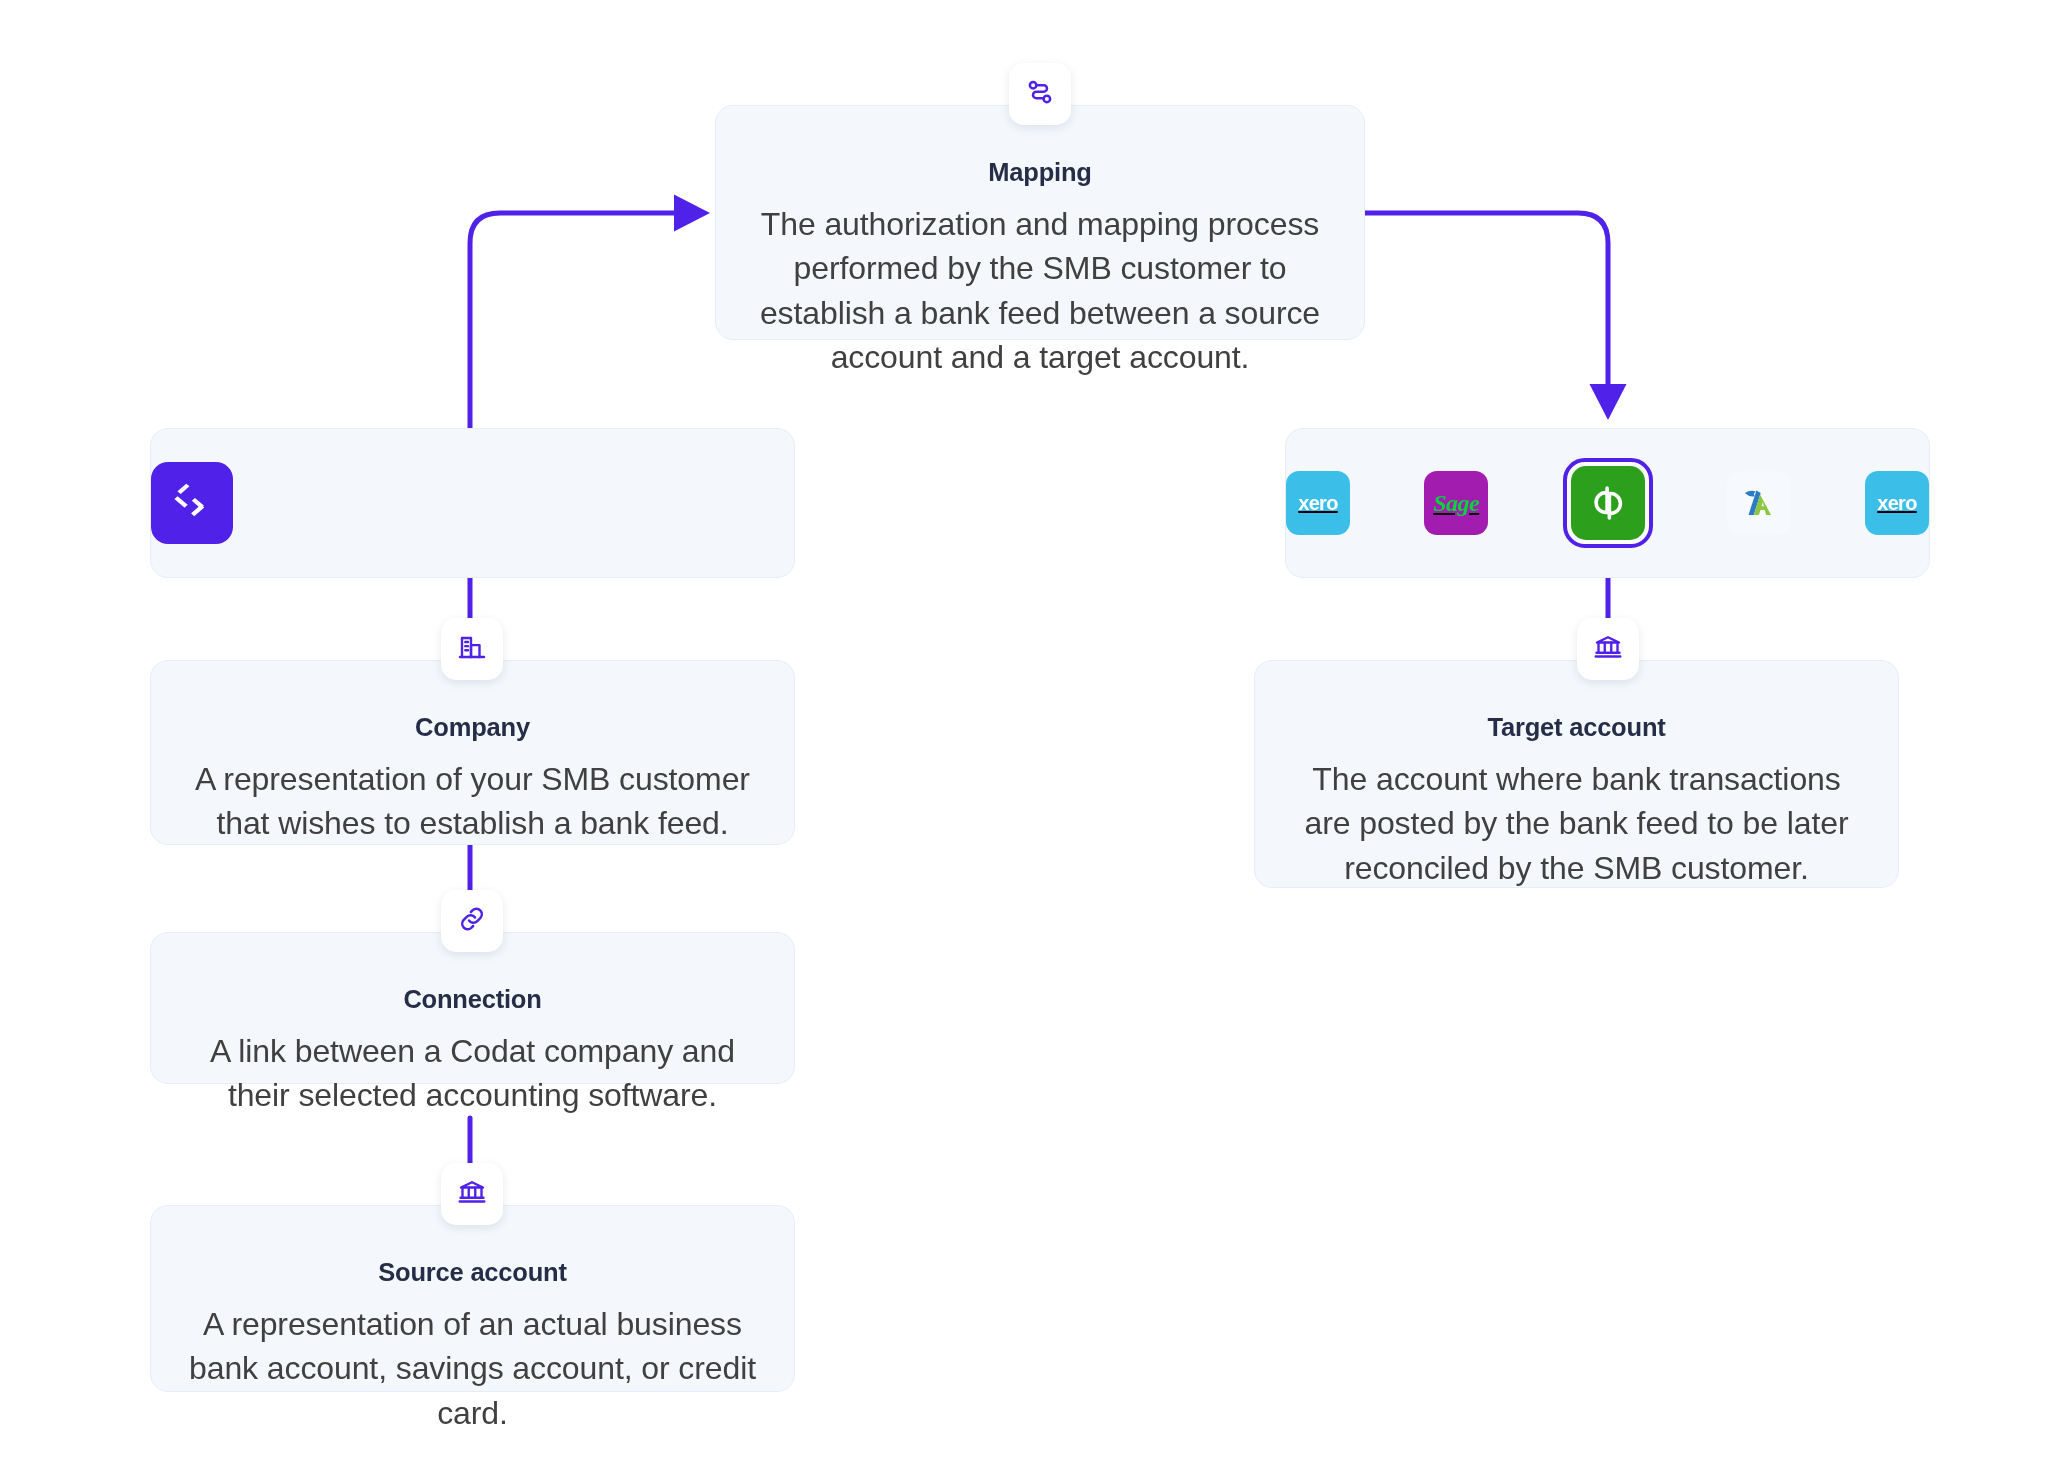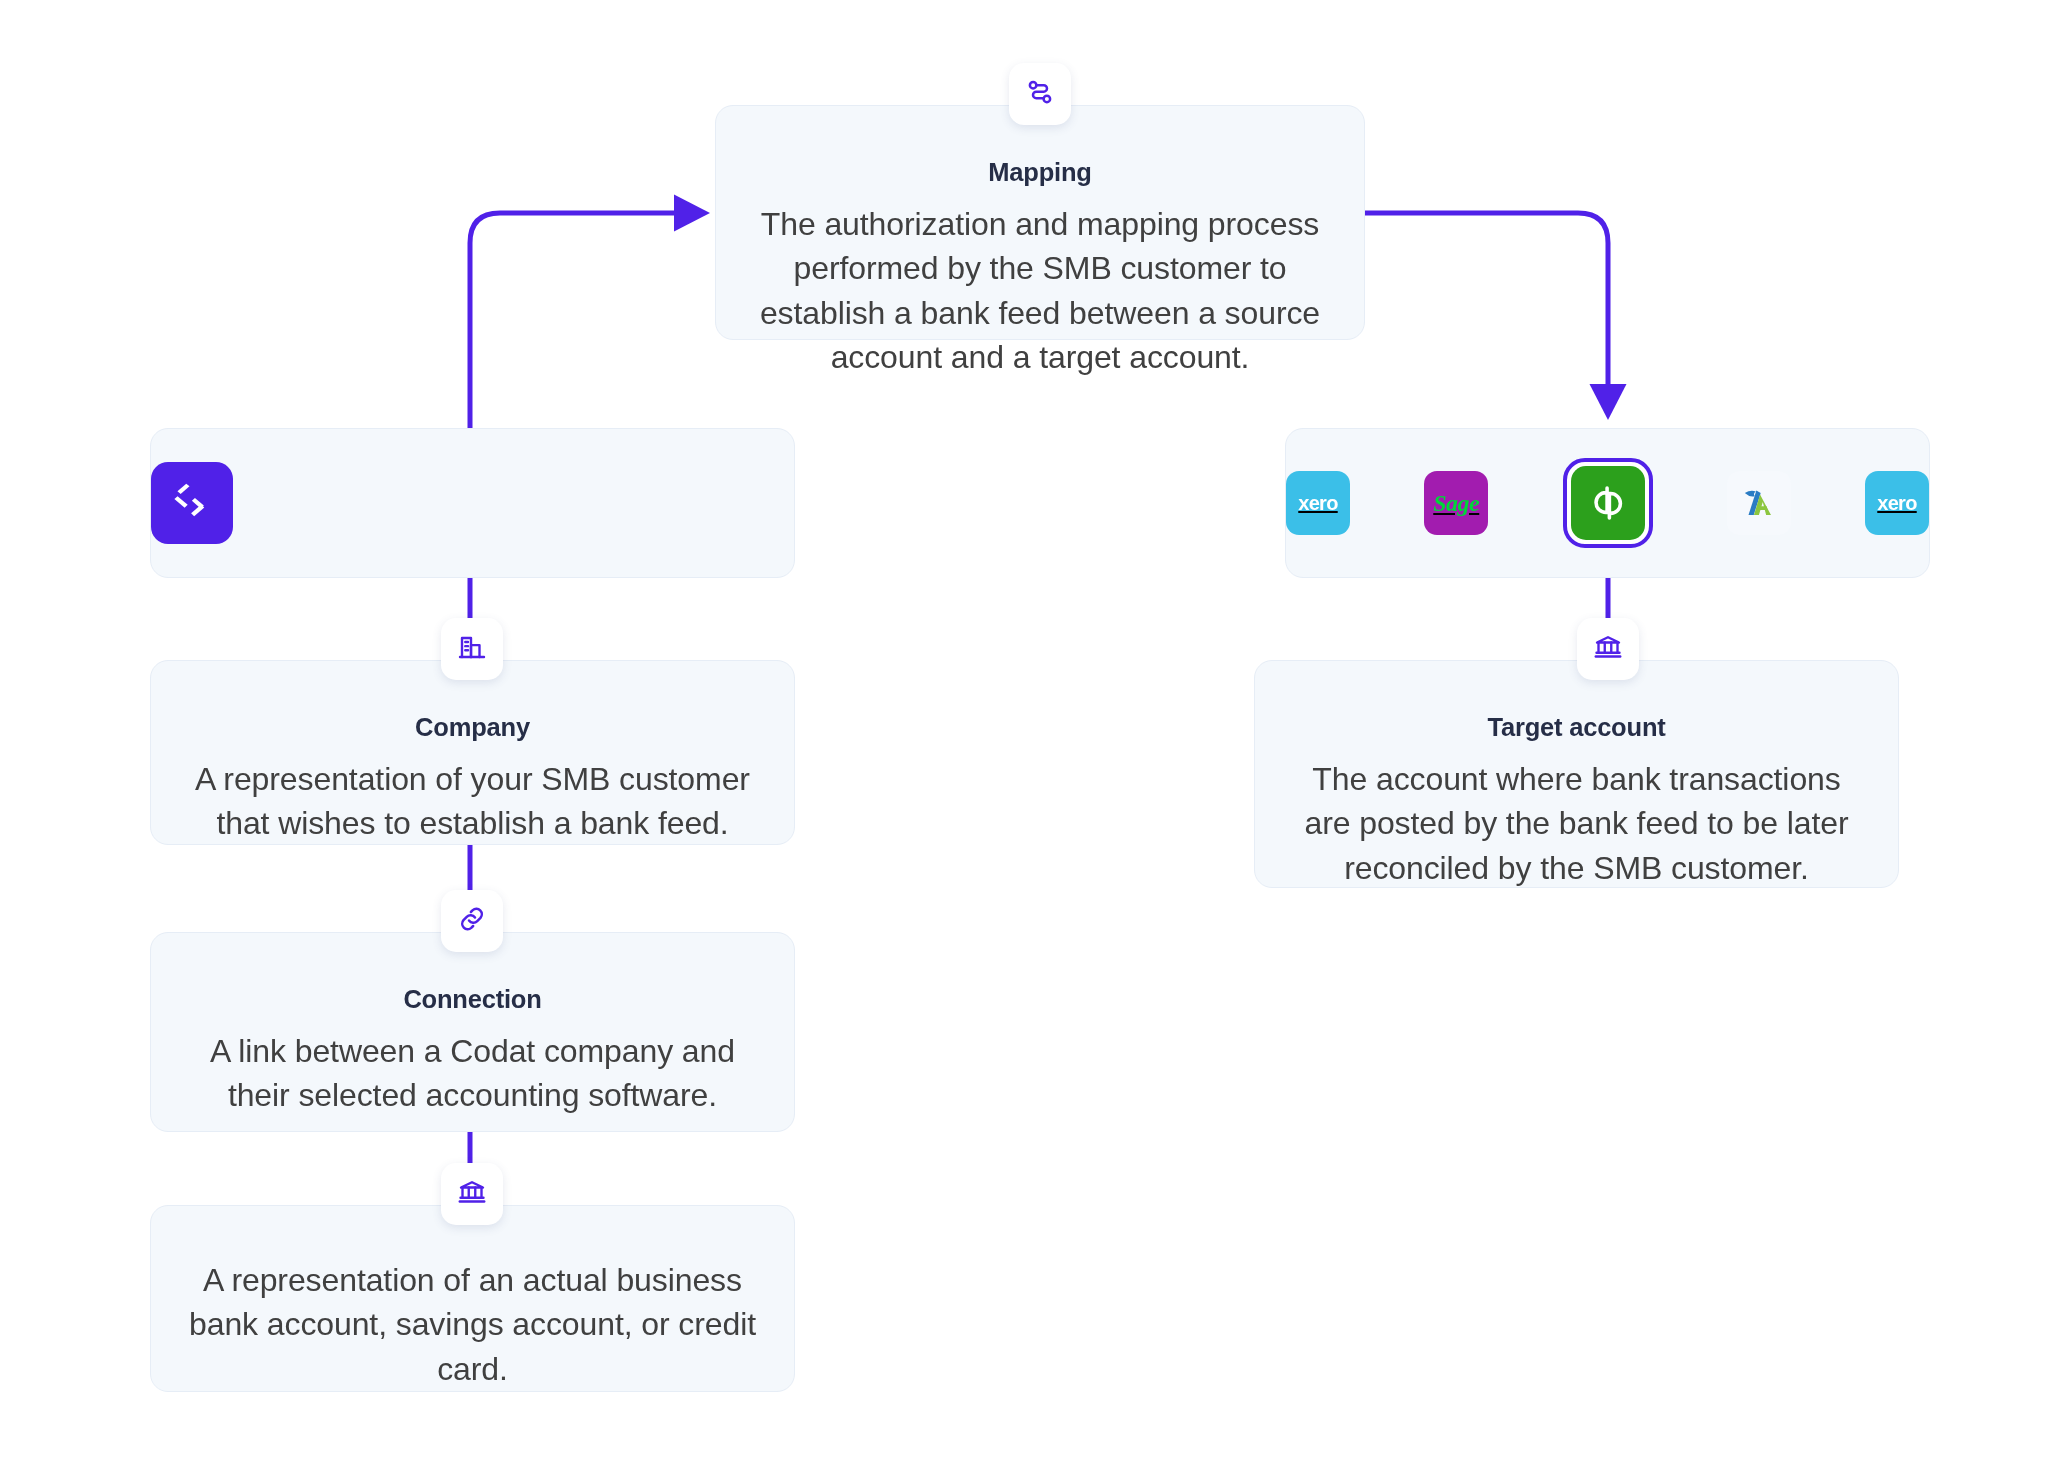--- a/index.html
+++ b/index.html
@@ -202,37 +202,38 @@
     <span>
       <svg width="30" height="30" viewBox="0 0 24 24" fill="none" stroke="#5021e8" stroke-width="1.9" stroke-linecap="round" stroke-linejoin="round">
         <path d="M4 20 V4.8 h7.2 V20"></path>
         <path d="M11.2 20 V10.5 H18 V20"></path>
         <path d="M2.4 20 H21.6"></path>
         <path d="M6.6 8 H8.8 M6.6 11.3 H8.8 M6.6 14.6 H8.8"></path>
       </svg>
     </span>
   </div>
 
-  <div class="card" style="left:150px; top:932px; width:645px; height:200px;">
+  <div class="card" style="left:150px; top:932px; width:645px; height:152px;">
     <div class="card-text">
       <div class="card-title">Connection</div>
       <div class="card-desc">A link between a Codat company and their selected accounting software.</div>
     </div>
   </div>
   <div class="badge" style="left:441px; top:890px;">
     <span>
       <svg width="30" height="30" viewBox="0 0 24 24" fill="none" stroke="#5021e8" stroke-width="2" stroke-linecap="round" stroke-linejoin="round">
         <path d="M9.6 13.2 a4.4 4.4 0 0 0 6.6 0.5 l2.6 -2.6 a4.4 4.4 0 0 0 -6.2 -6.2 l-1.5 1.5"></path>
         <path d="M14.4 10.8 a4.4 4.4 0 0 0 -6.6 -0.5 l-2.6 2.6 a4.4 4.4 0 0 0 6.2 6.2 l1.5 -1.5"></path>
       </svg>
     </span>
   </div>
 
   <div class="card" style="left:150px; top:1205px; width:645px; height:187px;">
     <div class="card-text">
+      <div class="card-title">Source account</div>
       <div class="card-desc">A representation of an actual business bank account, savings account, or credit card.</div>
     </div>
   </div>
   <div class="badge" style="left:441px; top:1163px;">
     <span>
       <svg width="30" height="30" viewBox="0 0 24 24" fill="none" stroke="#5021e8" stroke-width="1.9" stroke-linecap="round" stroke-linejoin="round">
         <path d="M3.2 8.4 L12 4.2 L20.8 8.4 Z"></path>
         <path d="M4.4 8.4 V16.4 M9.4 8.4 V16.4 M14.6 8.4 V16.4 M19.6 8.4 V16.4"></path>
         <path d="M2.8 16.6 H21.2"></path>
         <path d="M2.2 19.6 H21.8"></path>

